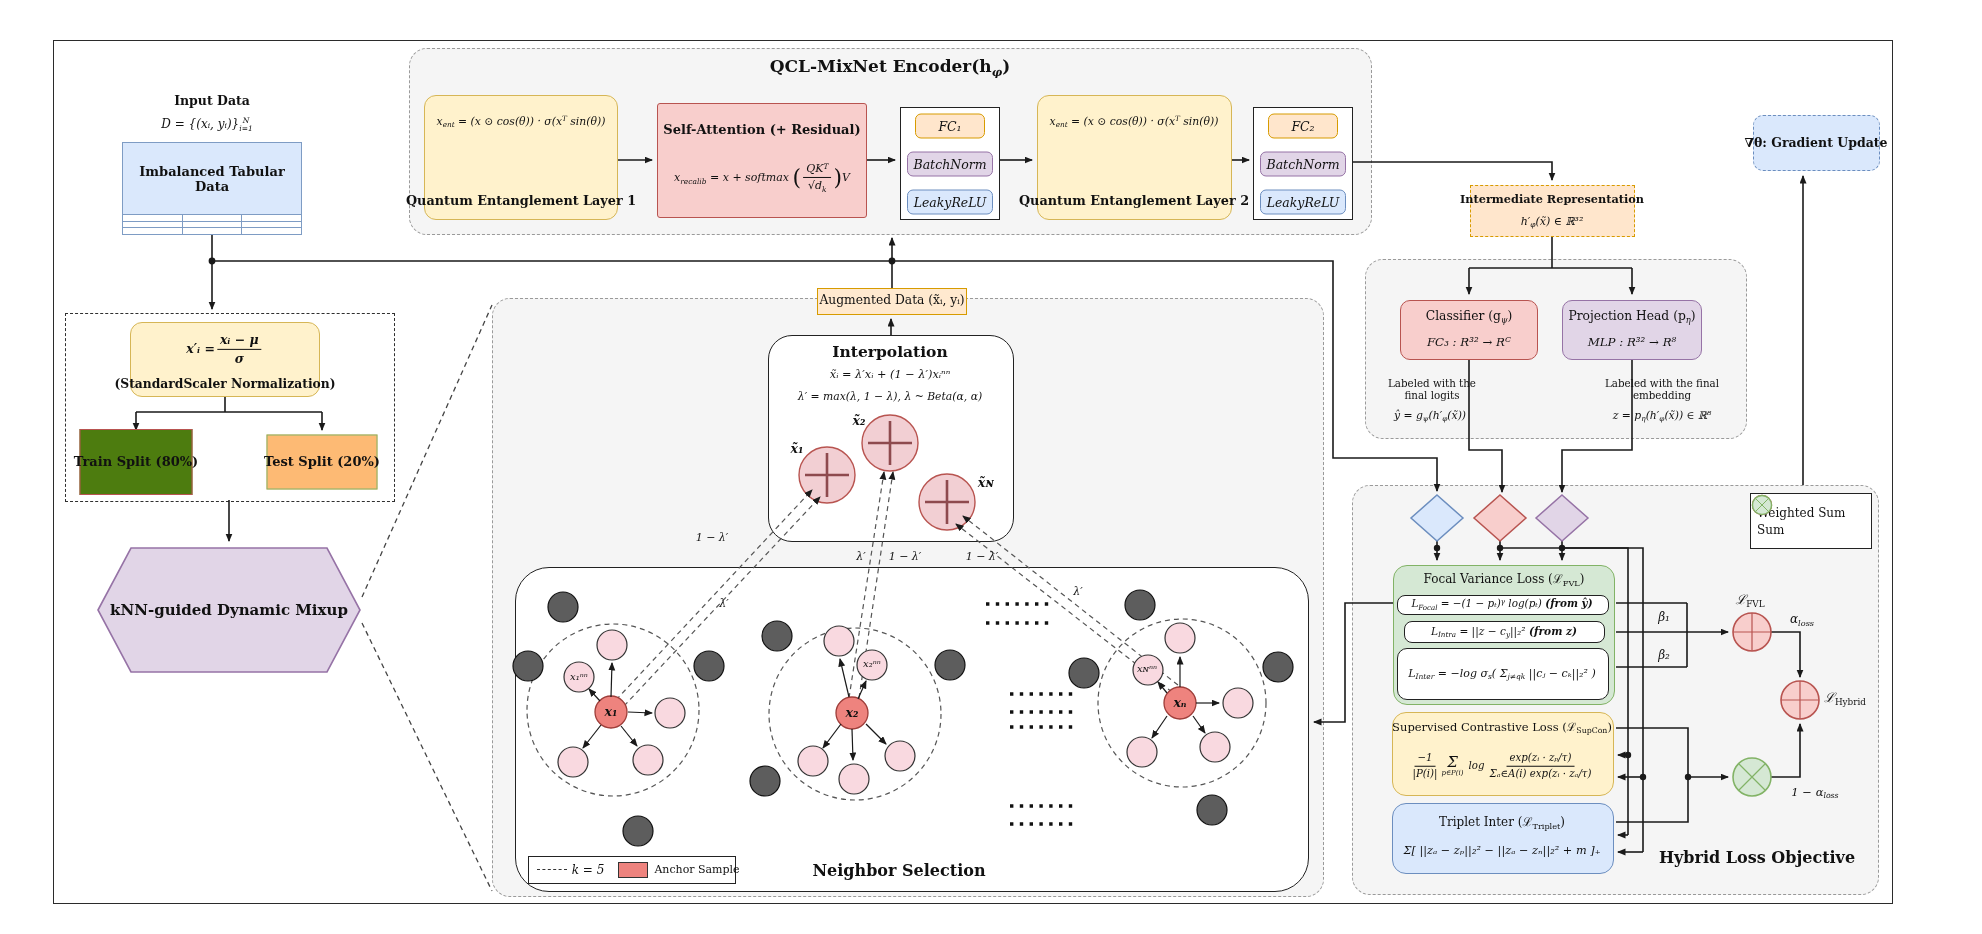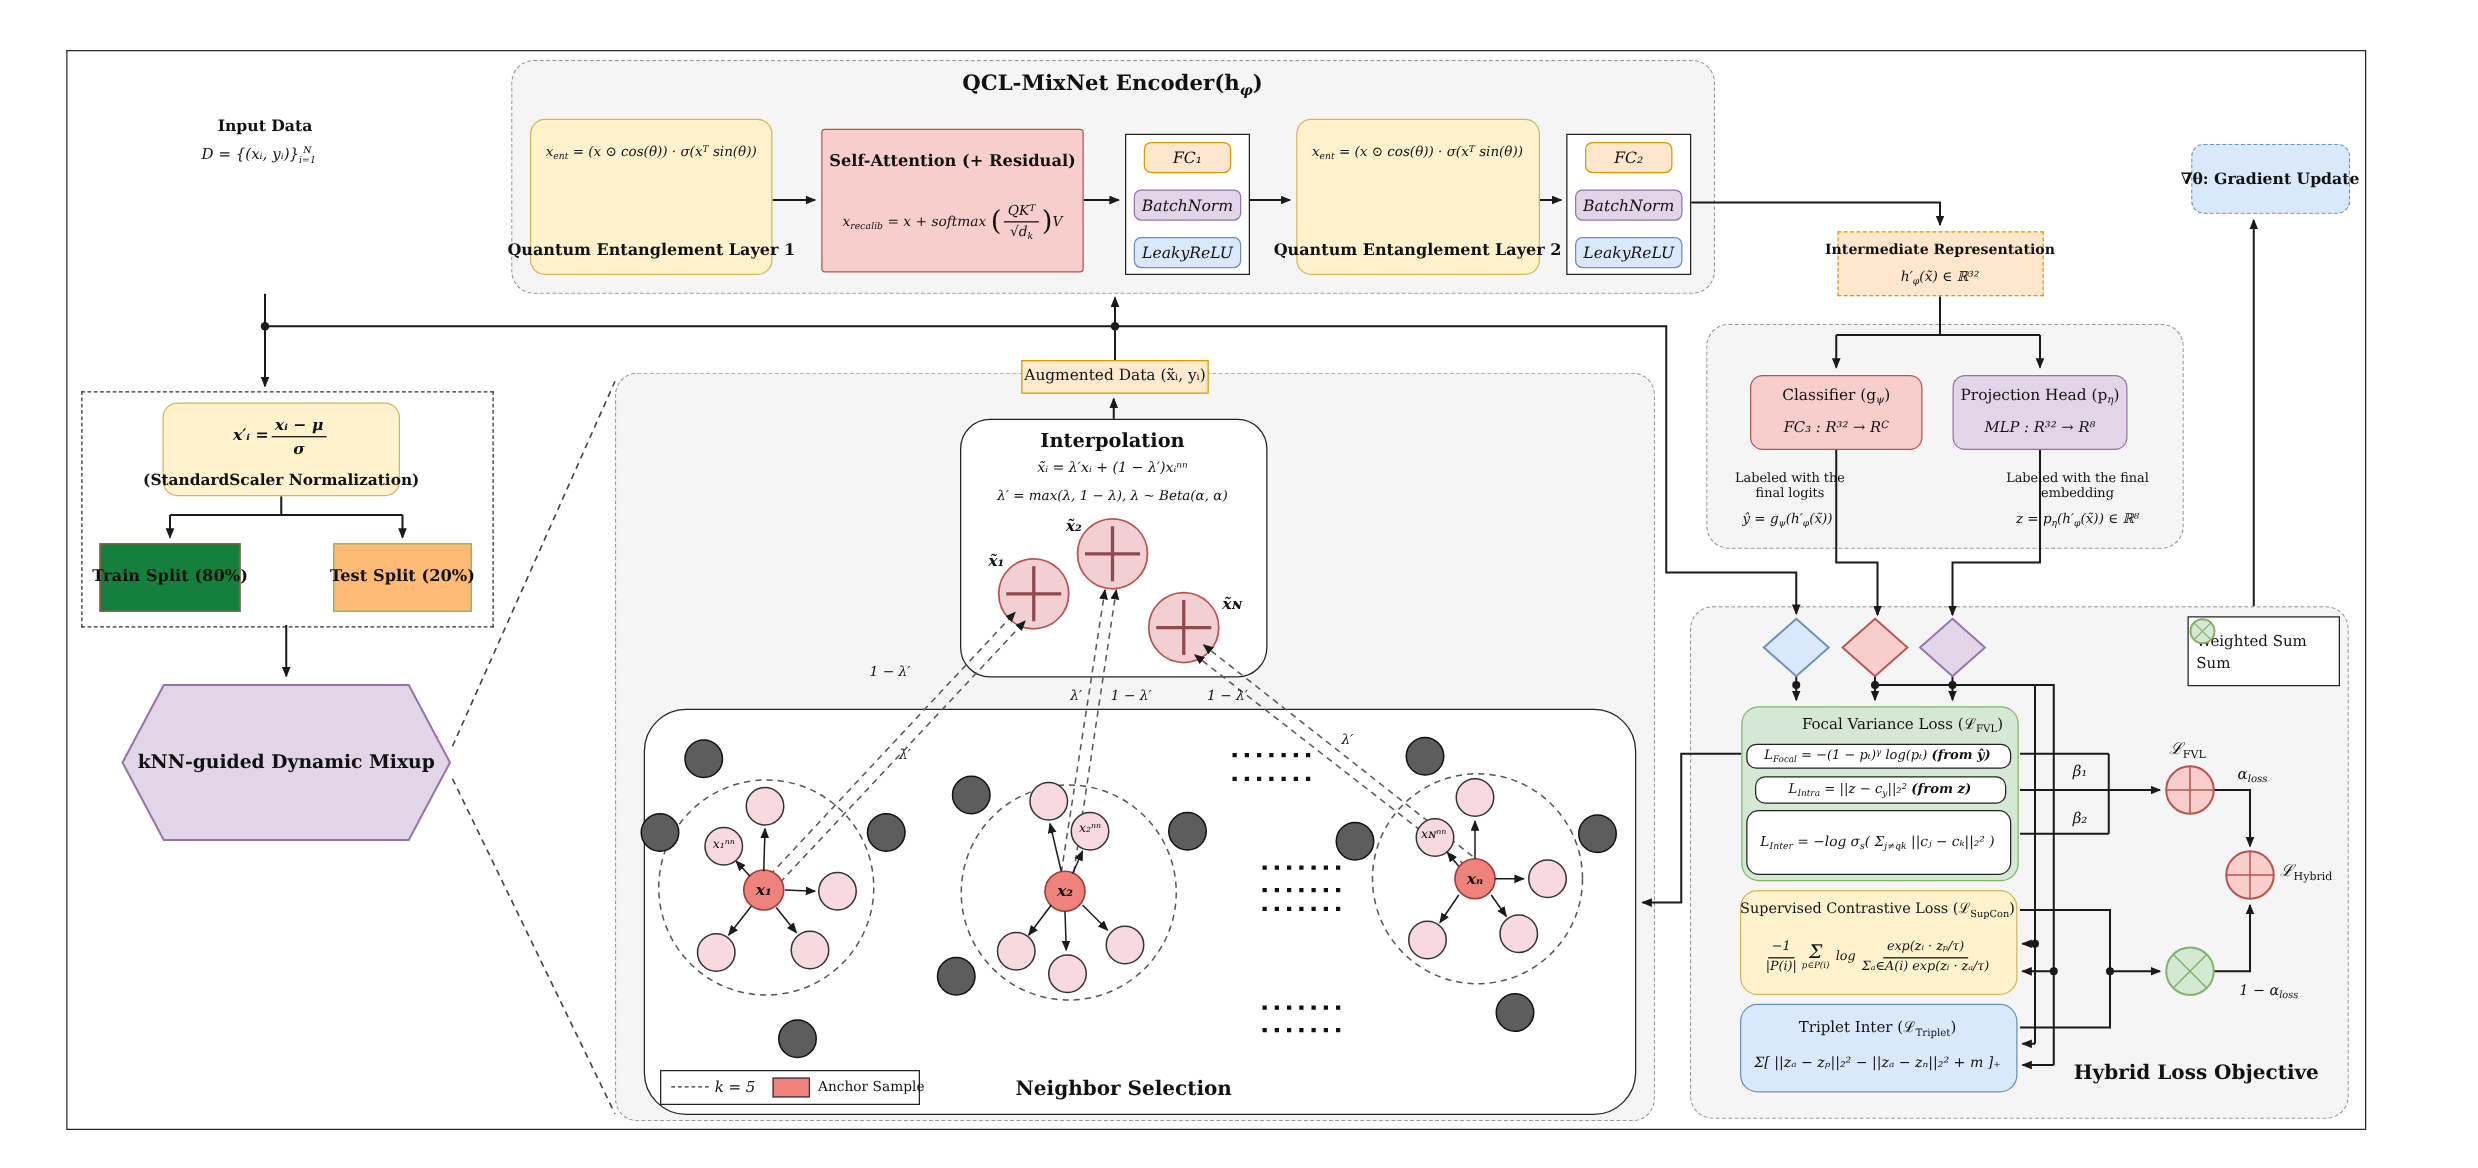--- a/index.html
+++ b/index.html
@@ -243,20 +243,44 @@
     </g>
   </svg>
 
   <div class="c txt b" style="left:212px;top:101px;font-size:12.5px;">Input Data</div>
   <div class="c txt f" style="left:207px;top:124px;font-size:12px;">
     <span>D = {(xᵢ, yᵢ)}</span><span class="stack" style="font-size:7.5px;">
         <span>N</span>
         <span>i=1</span>
       </span>
   </div>
+  <div class="box" style="left:122px;top:142px;width:180px;height:93px;">
+    <table class="grid">
+      <tbody>
+          <tr>
+            <th colspan="3">Imbalanced Tabular Data</th>
+          </tr>
+      <tr>
+            <td></td>
+            <td></td>
+            <td></td>
+          </tr>
+      <tr>
+            <td></td>
+            <td></td>
+            <td></td>
+          </tr>
+      <tr>
+            <td></td>
+            <td></td>
+            <td></td>
+          </tr>
+    </tbody>
+      </table>
+  </div>
 
   <div class="c txt b" style="left:890px;top:68px;font-size:17px;">
     <span>QCL-MixNet Encoder(h</span><span class="sub f">φ</span><span>)</span>
   </div>
 
   <div class="box" style="left:424px;top:95px;width:194px;height:125px;background:#fff2cc;border:1.5px solid #d6b656;border-radius:12px;"></div>
   <div class="c txt f" style="left:521px;top:122px;font-size:10.8px;">
     <span>x</span><span class="sub">ent</span><span> = (x ⊙ cos(θ)) · σ(x</span><span class="sup">T</span><span> sin(θ))</span>
   </div>
   <div class="c txt b" style="left:521px;top:201px;font-size:12.8px;">Quantum Entanglement Layer 1</div>
@@ -309,21 +333,21 @@
   </div>
 
   <div class="box" style="left:130px;top:322px;width:190px;height:75px;background:#fff2cc;border:1.5px solid #d6b656;border-radius:12px;"></div>
   <div class="c txt f b" style="left:225px;top:349px;font-size:12.5px;">
     <span>x′ᵢ =</span><span class="frac">
         <span class="num">xᵢ − μ</span>
         <span class="den">σ</span>
       </span>
   </div>
   <div class="c txt b" style="left:225px;top:384px;font-size:12.3px;">(StandardScaler Normalization)</div>
-  <div class="box c b" style="left:136px;top:462px;width:113px;height:55px;background:#15803d;border:1.4px solid #b85450;font-size:13px;display:flex;align-items:center;justify-content:center;">
+  <div class="box c b" style="left:136px;top:462px;width:113px;height:66px;background:#4d7c0f;border:1.4px solid #b85450;font-size:13px;display:flex;align-items:center;justify-content:center;">
       <span>Train Split (80%)</span>
     </div>
   <div class="box c b" style="left:322px;top:462px;width:111px;height:55px;background:#fdba74;border:1.4px solid #82b366;font-size:13px;display:flex;align-items:center;justify-content:center;">
       <span>Test Split (20%)</span>
     </div>
 
   <div class="c txt b" style="left:229px;top:610px;font-size:15px;z-index:3;">kNN-guided Dynamic Mixup</div>
 
   <div class="box" style="left:817px;top:288px;width:150px;height:27px;background:#ffe9cf;border:1.4px solid #d79b00;"></div>
   <div class="c txt" style="left:892px;top:301px;font-size:12.3px;">Augmented Data (x̃ᵢ, yᵢ)</div>
@@ -389,21 +413,21 @@
     <div style="display:flex;align-items:center;gap:5px;">
       <svg width="22" height="22">
           <circle cx="11" cy="11" r="9.5" fill="#d5e8d4" stroke="#82b366" stroke-width="1.4"></circle>
           <path d="M4.5,4.5 L17.5,17.5 M17.5,4.5 L4.5,17.5" stroke="#82b366" stroke-width="1"></path>
         </svg>
       <span style="font-size:12px;">Sum</span>
     </div>
   </div>
 
   <div class="box" style="left:1393px;top:565px;width:222px;height:140px;background:#d5e8d4;border:1.5px solid #82b366;border-radius:14px;"></div>
-  <div class="c txt" style="left:1504px;top:580px;font-size:12px;z-index:4;margin-left:18px;">
+  <div class="c txt" style="left:1504px;top:580px;font-size:12px;z-index:4;">
     <span>Focal Variance Loss (ℒ</span><span class="sub">FVL</span><span>)</span>
   </div>
   <div class="box" style="left:1397px;top:595px;width:212px;height:20px;background:#fff;border:1.3px solid #222;border-radius:8px;"></div>
   <div class="c txt f" style="left:1502px;top:605px;font-size:10.4px;z-index:4;">
     <span>L</span><span class="sub">Focal</span><span> = −(1 − pₜ)</span><span class="sup">γ</span><span> log(pₜ) </span><span class="b">(from ŷ)</span>
   </div>
   <div class="box" style="left:1404px;top:621px;width:201px;height:22px;background:#fff;border:1.3px solid #222;border-radius:8px;"></div>
   <div class="c txt f" style="left:1504px;top:632px;font-size:10.6px;z-index:4;">
     <span>L</span><span class="sub">Intra</span><span> = ||z − c</span><span class="sub">y</span><span>||₂² </span><span class="b">(from z)</span>
   </div>

